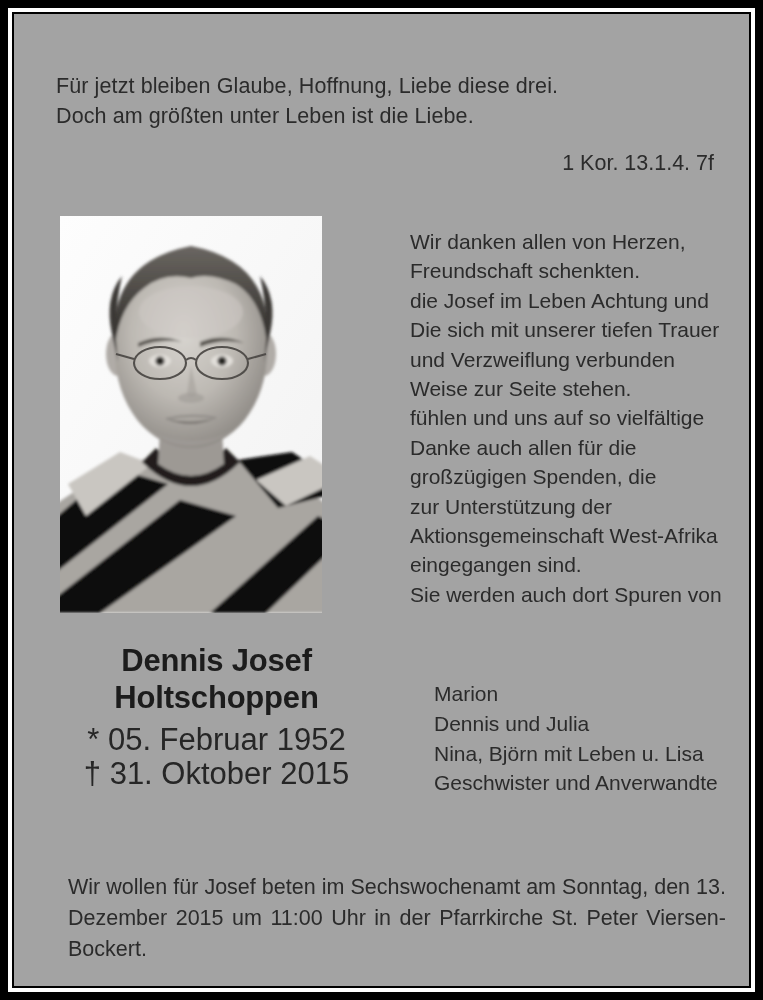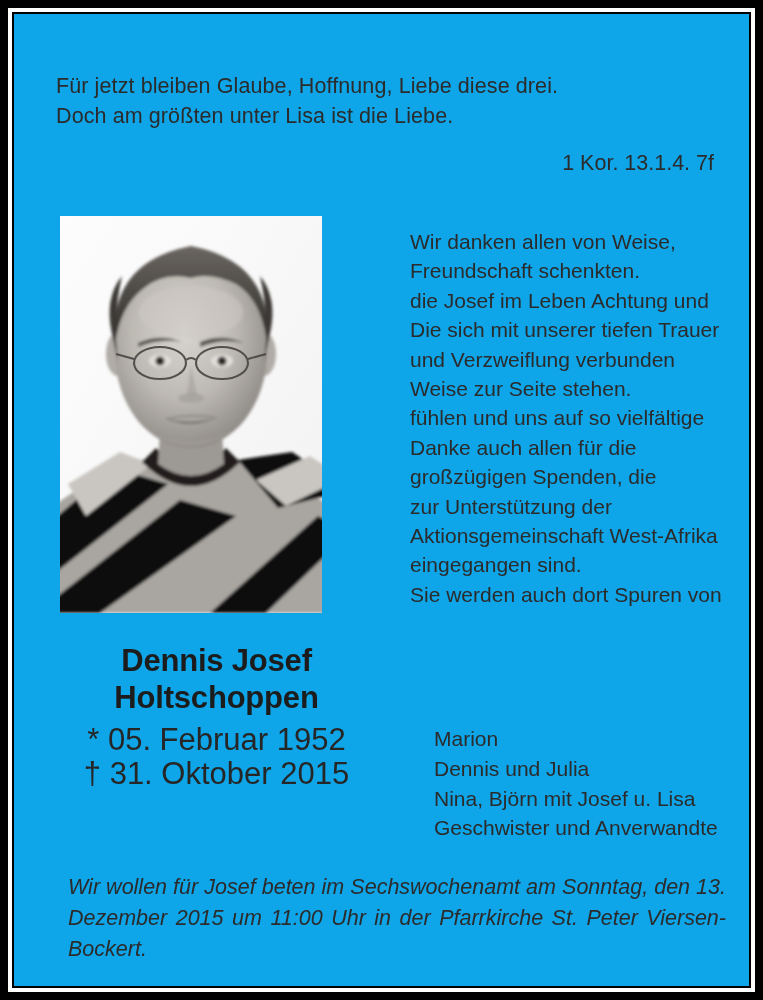--- a/index.html
+++ b/index.html
@@ -36,21 +36,21 @@
     height: 100%;
     box-sizing: border-box;
     border: 2px solid #000000;
     background: #ffffff;
     position: relative;
   }
 
   .sheet {
     position: absolute;
     inset: 0;
-    background: #0ea5e9;
+    background: #a3a3a3;
     padding: 0;
   }
 
   
   .quote-block {
     position: absolute;
     left: 42px;
     top: 57px;
     right: 42px;
   }
@@ -118,37 +118,36 @@
     font-size: 21px;
     line-height: 29.4px;
     color: #2b2b2b;
     white-space: nowrap;
   }
 
   
   .survivors-block {
     position: absolute;
     left: 420px;
-    top: 710px;
+    top: 665px;
     width: 300px;
   }
   .survivor-line {
     font-size: 21px;
     line-height: 29.8px;
     color: #2b2b2b;
     white-space: nowrap;
   }
 
   
   .service-block {
     position: absolute;
     left: 54px;
     top: 858px;
     width: 658px;
-    font-style: italic;
   }
   .service-text {
     font-size: 21.5px;
     line-height: 31px;
     color: #2b2b2b;
     text-align: justify;
     text-justify: inter-word;
   }
   .service-text::after {
     content: "";
@@ -159,21 +158,21 @@
 </head>
 <body>
 
 <div class="card">
   <div class="frame-gap">
     <div class="frame-inner">
       <div class="sheet">
 
         <div class="quote-block">
           <div class="quote-line">Für jetzt bleiben Glaube, Hoffnung, Liebe diese drei.</div>
-          <div class="quote-line">Doch am größten unter Lisa ist die Liebe.</div>
+          <div class="quote-line">Doch am größten unter Leben ist die Liebe.</div>
         </div>
         <div class="quote-ref">1 Kor. 13.1.4. 7f</div>
 
         <div class="portrait">
           <svg viewBox="0 0 262 397" preserveAspectRatio="xMidYMid slice">
             <defs>
               <radialGradient id="faceLight" cx="45%" cy="40%" r="62%">
                 <stop offset="0%" stop-color="#d8d5d0"></stop>
                 <stop offset="55%" stop-color="#bdb9b3"></stop>
                 <stop offset="100%" stop-color="#8e8a85"></stop>
@@ -256,39 +255,39 @@
         </div>
 
         <div class="name-block">
           <div class="name-line">Dennis Josef</div>
           <div class="name-line">Holtschoppen</div>
           <div class="date-line first">* 05. Februar 1952</div>
           <div class="date-line">† 31. Oktober 2015</div>
         </div>
 
         <div class="thanks-block">
-          <div class="thanks-line">Wir danken allen von Weise,</div>
+          <div class="thanks-line">Wir danken allen von Herzen,</div>
           <div class="thanks-line">Freundschaft schenkten.</div>
           <div class="thanks-line">die Josef im Leben Achtung und</div>
           <div class="thanks-line">Die sich mit unserer tiefen Trauer</div>
           <div class="thanks-line">und Verzweiflung verbunden</div>
           <div class="thanks-line">Weise zur Seite stehen.</div>
           <div class="thanks-line">fühlen und uns auf so vielfältige</div>
           <div class="thanks-line">Danke auch allen für die</div>
           <div class="thanks-line">großzügigen Spenden, die</div>
           <div class="thanks-line">zur Unterstützung der</div>
           <div class="thanks-line">Aktionsgemeinschaft West-Afrika</div>
           <div class="thanks-line">eingegangen sind.</div>
           <div class="thanks-line">Sie werden auch dort Spuren von</div>
         </div>
 
         <div class="survivors-block">
           <div class="survivor-line">Marion</div>
           <div class="survivor-line">Dennis und Julia</div>
-          <div class="survivor-line">Nina, Björn mit Josef u. Lisa</div>
+          <div class="survivor-line">Nina, Björn mit Leben u. Lisa</div>
           <div class="survivor-line">Geschwister und Anverwandte</div>
         </div>
 
         <div class="service-block">
           <div class="service-text">Wir wollen für Josef beten im Sechswochenamt am Sonntag, den 13. Dezember 2015 um 11:00 Uhr in der Pfarrkirche St. Peter Viersen-Bockert.</div>
         </div>
 
       </div>
     </div>
   </div>

